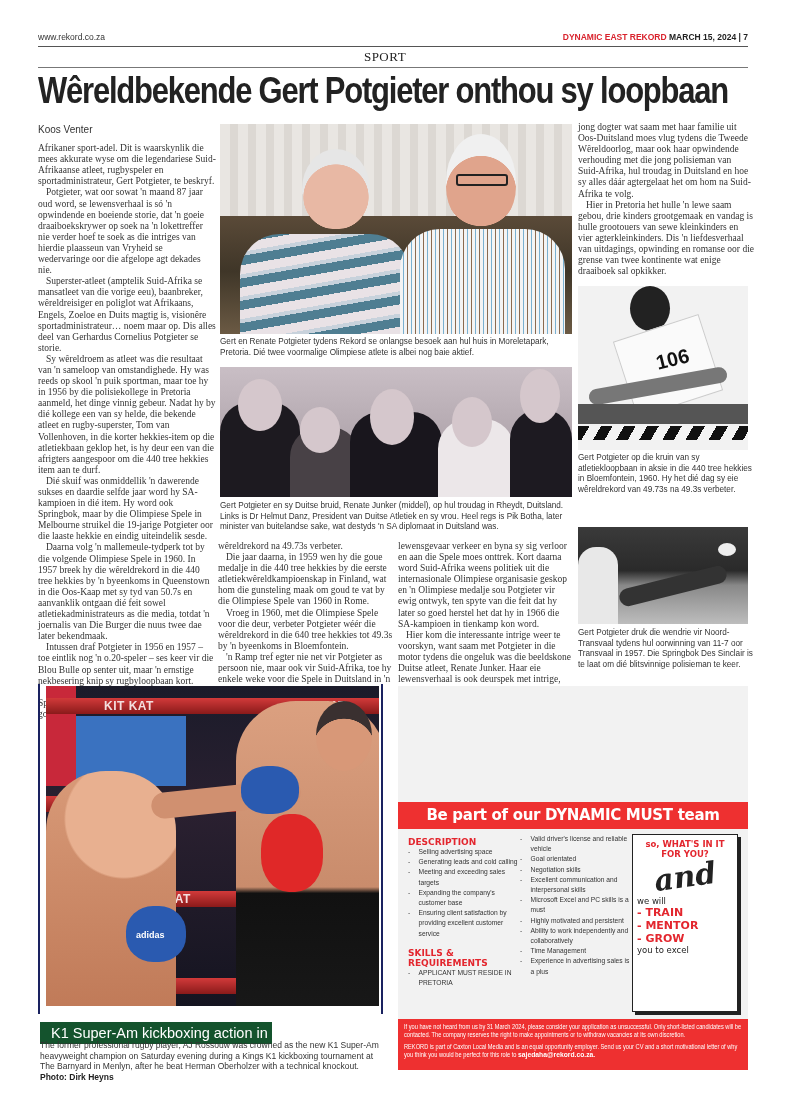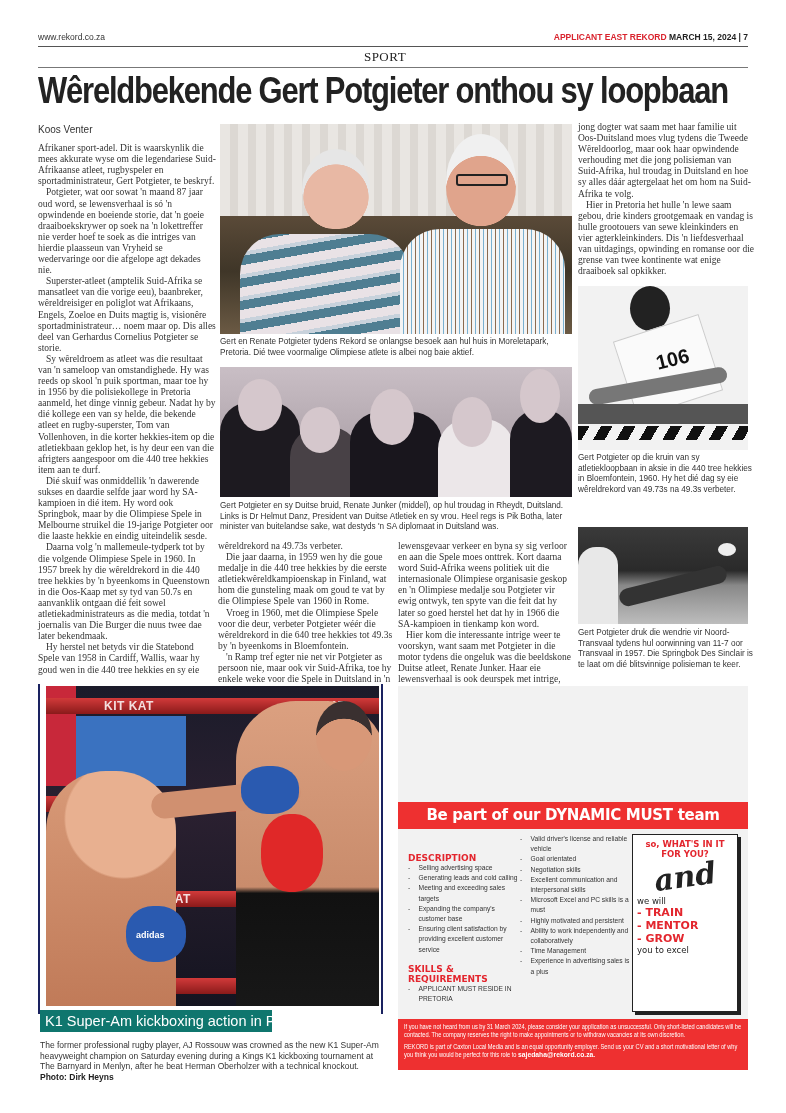--- a/index.html
+++ b/index.html
@@ -47,35 +47,35 @@
   
   .kbox { position: absolute; left: 38px; top: 684px; width: 345px; height: 330px; border-left: 2px solid #1a2260; border-right: 2px solid #1a2260; }
   .kphoto { position:absolute; left:6px; top:2px; width:333px; height:320px; background: linear-gradient(180deg,#1b1b2a 0%,#2a2030 40%,#141420 100%); overflow:hidden; }
   .kphoto .rope { position:absolute; left:0; right:0; height:16px; background: linear-gradient(180deg,#d23a3a,#8a1a1a); }
   .kphoto .ropetxt { position:absolute; font-family:"Liberation Sans",sans-serif; font-weight:bold; font-size:12px; color:#f4dede; letter-spacing:0.5px; }
   .kphoto .bluepad { position:absolute; left:30px; top:30px; width:110px; height:70px; background:#3a72c0; }
   .kphoto .redpost { position:absolute; left:0; top:0; width:30px; height:100px; background:#c8283a; }
   .kphoto .fighterL { position:absolute; left:0; top:85px; width:130px; height:240px; border-radius: 60px 60px 0 0; background: radial-gradient(circle at 60% 20%, #e8b090 0 28%, transparent 29%), linear-gradient(180deg,#d89a78,#c07a58); }
   .kphoto .fighterR { position:absolute; left:190px; top:15px; width:150px; height:310px; border-radius: 60px 60px 0 0; background: linear-gradient(180deg,#dba080 0%,#c98c6c 60%,#111 62%,#181818 100%); }
   .kphoto .glove { position:absolute; border-radius:45%; }
-  .ktitle { position:absolute; left:0; top:326px; width:232px; height:22px; background:#0f766e; color:#fff; font-family:"Liberation Sans",sans-serif; font-size:14.5px; line-height:22px; padding-left:5px; white-space:nowrap; }
+  .ktitle { position:absolute; left:0; top:338px; width:232px; height:22px; background:#14532d; color:#fff; font-family:"Liberation Sans",sans-serif; font-size:14.5px; line-height:22px; padding-left:11px; white-space:nowrap; }
   .kcap { position:absolute; left:40px; top:1040px; width:345px; font-family:"Liberation Sans",sans-serif; font-size:8.5px; line-height:10.6px; color:#333; }
   .kcap .credit { font-weight:bold; color:#222; }
 
   
   .ad { position:absolute; left:398px; top:686px; width:350px; height:384px; background:#f2f2f2; overflow:hidden; }
   .ad .adphoto { position:absolute; left:0; top:0; width:350px; height:114px; background: linear-gradient(180deg,#eee9e2 0%,#f6f3ef 60%,#e9e4dd 100%); }
   .ad .grid { position:absolute; right:0; top:0; width:220px; height:114px; background: repeating-linear-gradient(90deg, transparent 0 24px, rgba(120,120,120,0.18) 24px 25px), repeating-linear-gradient(0deg, transparent 0 18px, rgba(120,120,120,0.18) 18px 19px); }
   .ad .p { position:absolute; bottom:0; border-radius: 40px 40px 0 0; }
   .ad .logo { position:absolute; right:8px; top:6px; text-align:right; }
   .ad .logo .name { font-family:"Liberation Serif",serif; font-weight:bold; font-size:17px; color:#d9232d; letter-spacing:-0.5px; }
   .ad .logo .site { font-family:"Liberation Sans",sans-serif; font-size:5px; color:#333; }
   .ad .logo .dots span { display:inline-block; width:5px; height:5px; border-radius:50%; background:#d9232d; margin-left:1px; }
   .ad .banner { position:absolute; left:0; top:116px; width:350px; height:27px; background:#ee3030; color:#fff; font-family:"DejaVu Sans",sans-serif; font-weight:bold; font-size:15px; line-height:27px; text-align:center; letter-spacing:-0.3px; white-space:nowrap; }
-  .ad .h { font-family:"DejaVu Sans",sans-serif; font-weight:bold; font-size:9px; color:#e3262e;margin-top:16px; }
+  .ad .h { font-family:"DejaVu Sans",sans-serif; font-weight:bold; font-size:9px; color:#e3262e; }
   .ad ul { list-style:none; }
   .ad li { font-family:"Liberation Sans",sans-serif; font-size:7.6px; line-height:10.2px; color:#333; padding-left:12px; position:relative; transform: scaleX(0.88); transform-origin:left; width:114%; }
   .ad li::before { content:"-"; position:absolute; left:0; }
   .ad .c1 { position:absolute; left:10px; top:151px; width:115px; }
   .ad .c2 { position:absolute; left:122px; top:148px; width:112px; }
   .ad .perks { position:absolute; left:234px; top:148px; width:106px; height:178px; background:#fff; border:1.5px solid #222; box-shadow: 3px 3px 0 #222; padding:4px 4px; }
   .ad .perks .t { text-align:center; font-family:"DejaVu Sans",sans-serif; font-weight:bold; font-size:8.5px; line-height:10px; color:#e3262e; }
   .ad .perks li { font-size:7.4px; }
   .ad .perks .and { font-family:"DejaVu Serif",serif; font-style:italic; font-weight:bold; font-size:30px; color:#222; text-align:center; margin-top:0px; transform: rotate(-8deg); }
   .ad .perks .ww { font-family:"DejaVu Sans",sans-serif; font-size:8.5px; color:#222; margin-top:2px; }
@@ -83,39 +83,40 @@
   .ad .footer { position:absolute; left:0; top:333px; width:350px; height:51px; background:#ee3030; color:#fff; font-family:"Liberation Sans",sans-serif; font-size:6.3px; line-height:7.6px; padding:4px 6px; }
   .ad .footer p { margin-bottom:5px; transform: scaleX(0.9); transform-origin:left; width:111%; }
   .ad .footer .email { font-weight:bold; font-size:7.5px; }
 </style>
 </head>
 <body>
 
 <div class="topbar">
   <span class="url">www.rekord.co.za</span>
   <span class="right">
-    <span class="paper">APPLICANT EAST REKORD</span>
+    <span class="paper">DYNAMIC EAST REKORD</span>
     <span>MARCH 15, 2024</span>
     <span>|</span>
     <span>7</span>
   </span>
 </div>
 <div class="rule1"></div>
 <div class="section">SPORT</div>
 <div class="rule2"></div>
 <div class="headline">Wêreldbekende Gert Potgieter onthou sy loopbaan</div>
 
 <div class="col" style="left:38px; top:124px; width:178px;">
   <div class="byline">Koos Venter</div>
   <p class="first">Afrikaner sport-adel. Dit is waarskynlik die mees akkurate wyse om die legendariese Suid-Afrikaanse atleet, rugbyspeler en sportadministrateur, Gert Potgieter, te beskryf.</p>
   <p>Potgieter, wat oor sowat 'n maand 87 jaar oud word, se lewensverhaal is só 'n opwindende en boeiende storie, dat 'n goeie draaiboekskrywer op soek na 'n lokettreffer nie verder hoef te soek as die intriges van hierdie plaasseun van Vryheid se wedervaringe oor die afgelope agt dekades nie.</p>
   <p>Superster-atleet (amptelik Suid-Afrika se mansatleet van die vorige eeu), baanbreker, wêreldreisiger en poliglot wat Afrikaans, Engels, Zoeloe en Duits magtig is, visionêre sportadministrateur… noem maar op. Dis alles deel van Gerhardus Cornelius Potgieter se storie.</p>
   <p>Sy wêreldroem as atleet was die resultaat van 'n sameloop van omstandighede. Hy was reeds op skool 'n puik sportman, maar toe hy in 1956 by die polisiekollege in Pretoria aanmeld, het dinge vinnig gebeur. Nadat hy by dié kollege een van sy helde, die bekende atleet en rugby-superster, Tom van Vollenhoven, in die korter hekkies-item op die atletiekbaan geklop het, is hy deur een van die afrigters aangespoor om die 440 tree hekkies item aan te durf.</p>
   <p>Dié skuif was onmiddellik 'n dawerende sukses en daardie selfde jaar word hy SA-kampioen in dié item. Hy word ook Springbok, maar by die Olimpiese Spele in Melbourne struikel die 19-jarige Potgieter oor die laaste hekkie en eindig uiteindelik sesde.</p>
   <p>Daarna volg 'n mallemeule-tydperk tot by die volgende Olimpiese Spele in 1960. In 1957 breek hy die wêreldrekord in die 440 tree hekkies by 'n byeenkoms in Queenstown in die Oos-Kaap met sy tyd van 50.7s en aanvanklik ontgaan dié feit sowel atletiekadministrateurs as die media, totdat 'n joernalis van Die Burger die nuus twee dae later bekendmaak.</p>
+  <p>Intussen draf Potgieter in 1956 en 1957 – toe eintlik nog 'n o.20-speler – ses keer vir die Blou Bulle op senter uit, maar 'n ernstige nekbesering knip sy rugbyloopbaan kort.</p>
   <p>Hy herstel net betyds vir die Statebond Spele van 1958 in Cardiff, Wallis, waar hy goud wen in die 440 tree hekkies en sy eie</p>
 </div>
 
 <div class="photo p1">
   <div class="curtain"></div>
   <div class="woman">
       <div class="head"></div>
       <div class="body"></div>
     </div>
   <div class="man">

